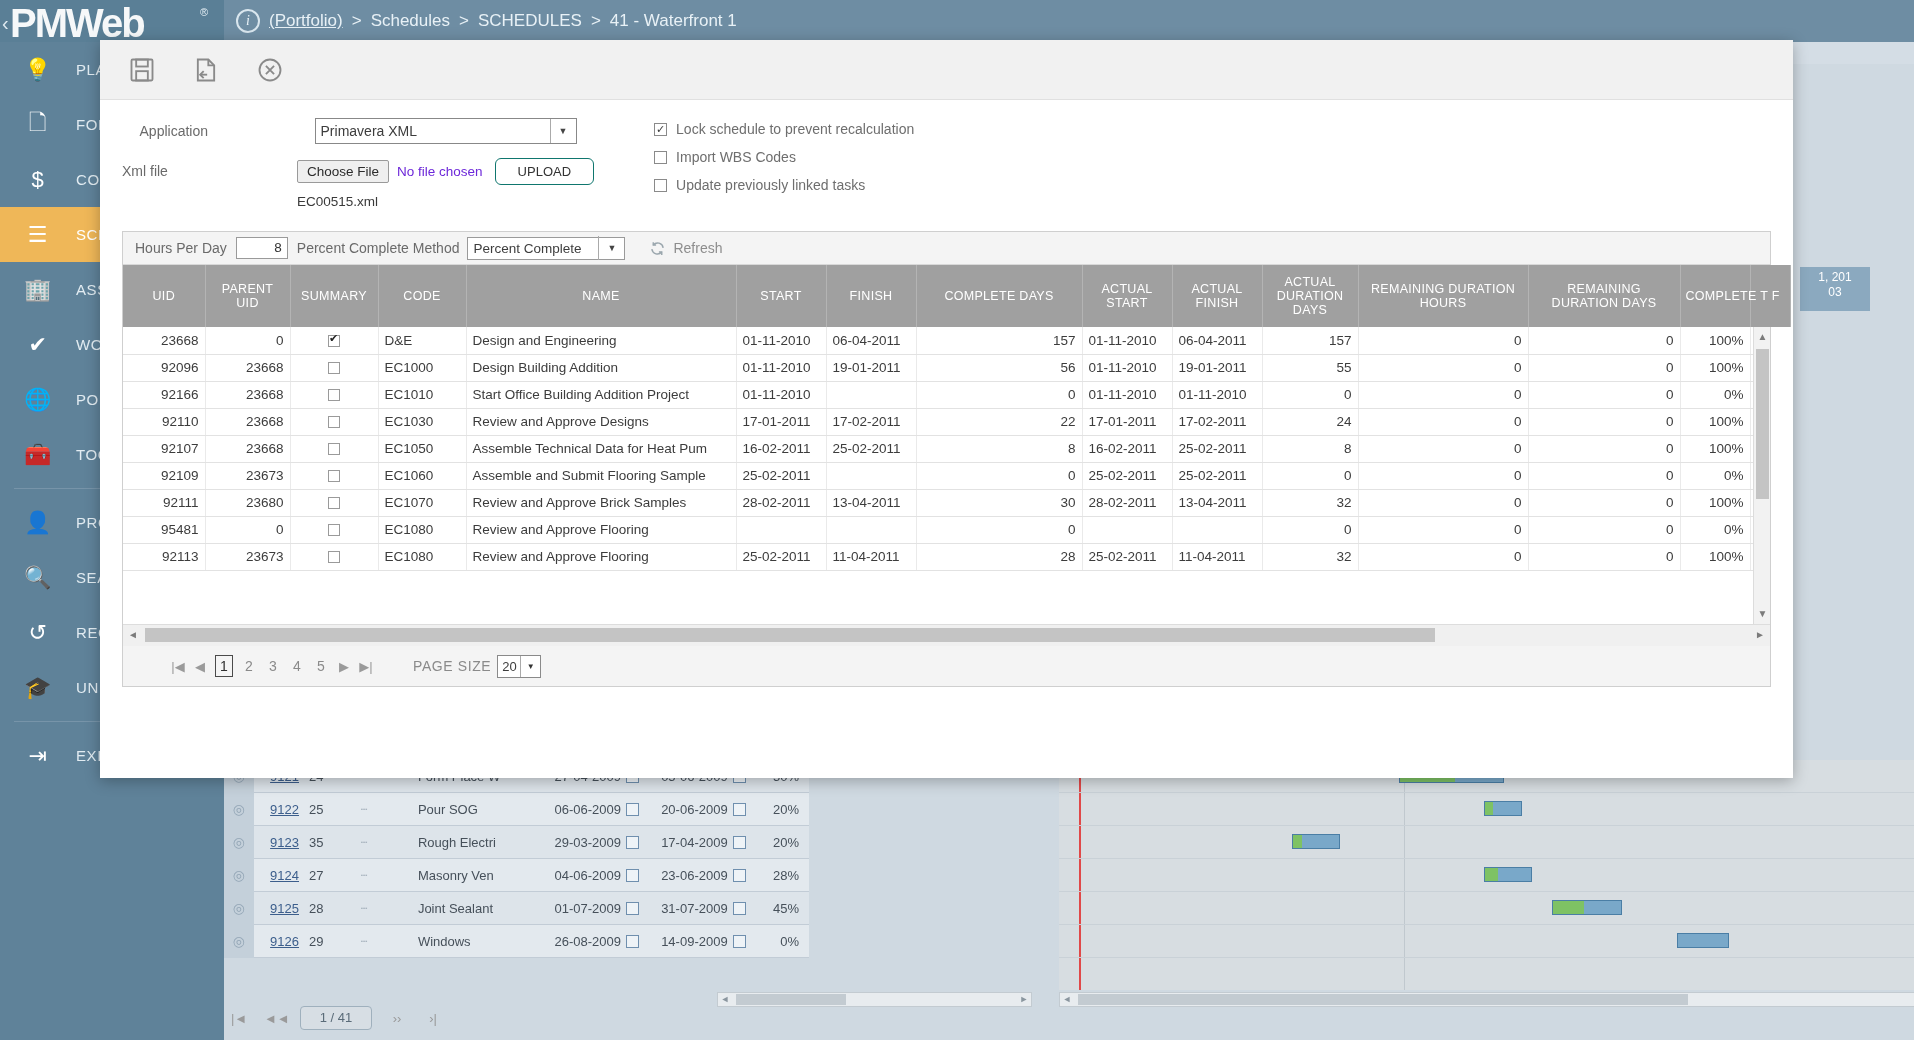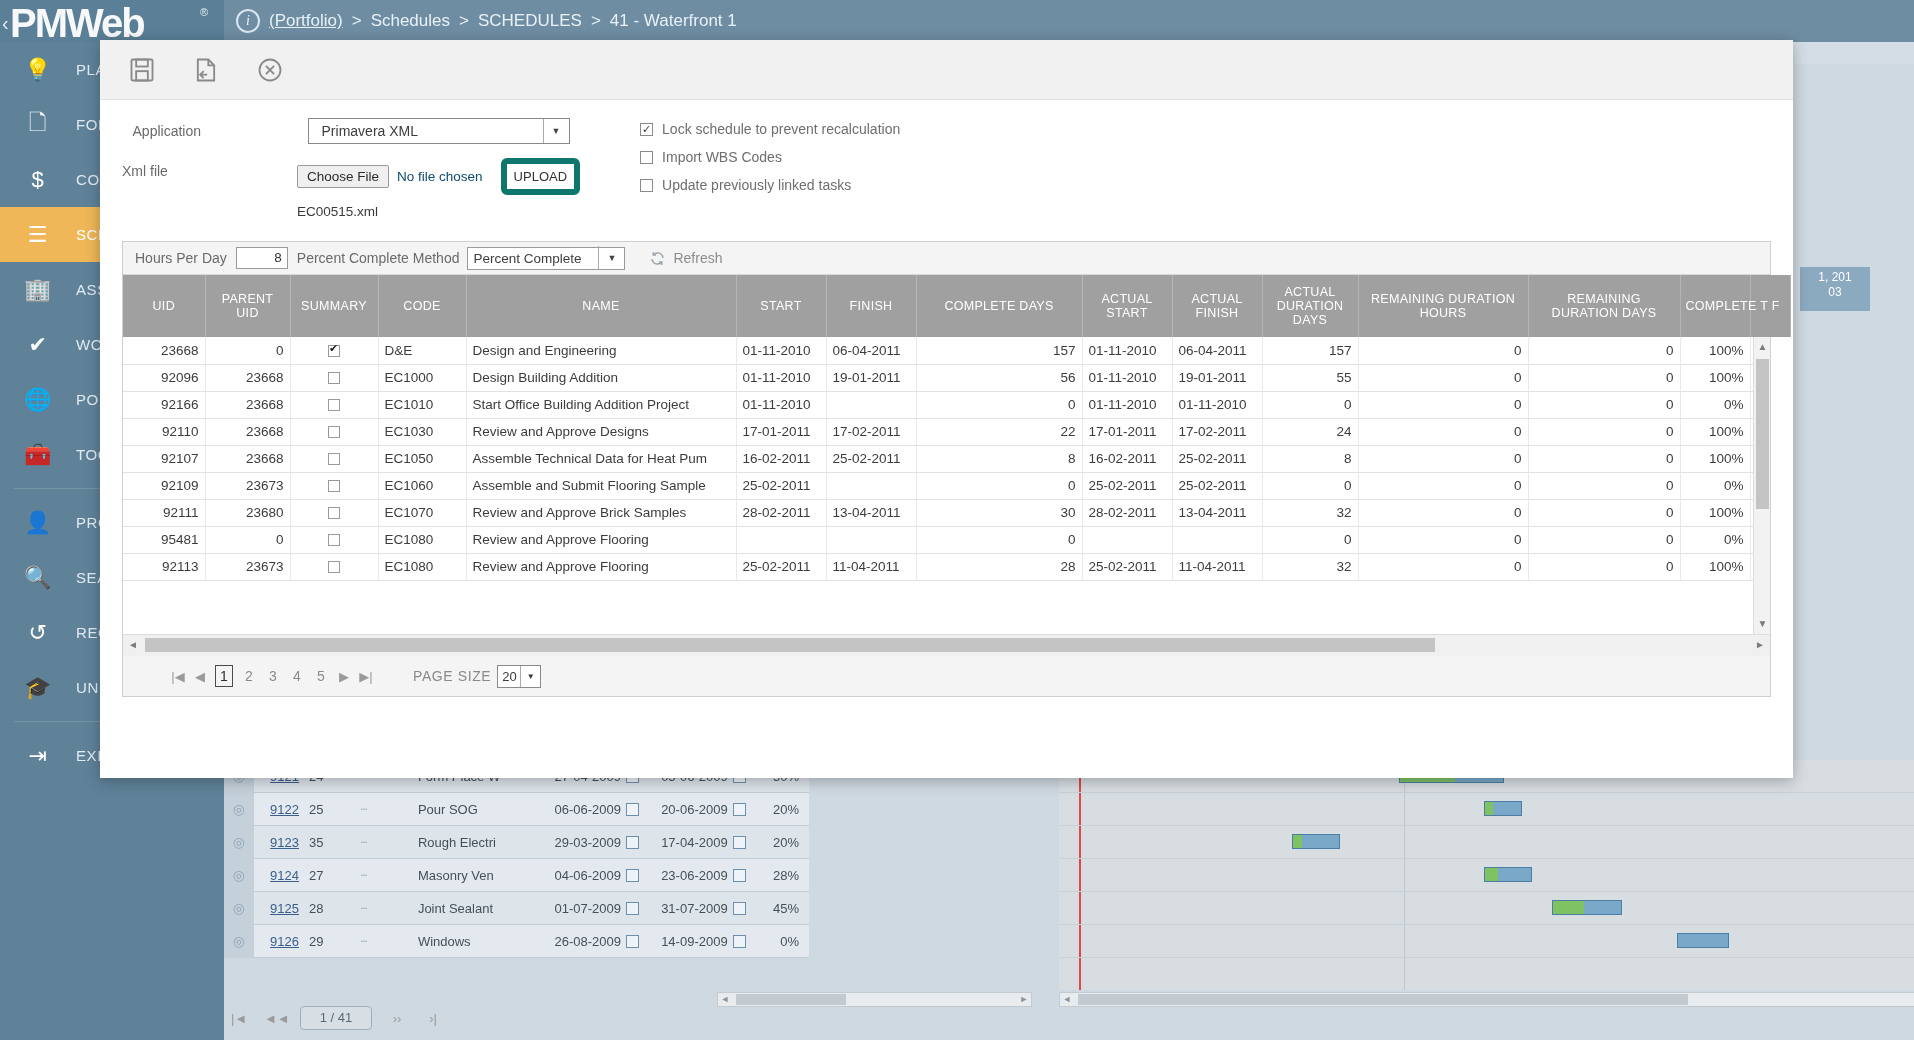--- a/index.html
+++ b/index.html
@@ -120,31 +120,31 @@
     display:flex; align-items:center; padding-left:16px; gap:12px;
   }
   .tb-btn { width:52px; height:44px; display:flex; align-items:center; justify-content:center; color:#8a8a8a; }
 
   .modal-body { padding:18px 22px 0 22px; }
 
   .form-row { display:flex; align-items:flex-start; font-size:14px; color:#555;justify-content:center; }
   .form-label { width:175px; padding-top:5px; color:#6a6a6a; font-size:14px; }
   .sel-box {
     width:262px; height:26px; border:1px solid #888; background:#fff;
-    display:flex; align-items:center; font-size:14px; color:#3d3d3d; padding-left:13px;
+    display:flex; align-items:center; font-size:14px; color:#3d3d3d; padding-left:5px;
   }
   .sel-box .cap { flex:1; }
   .sel-arrow { width:26px; height:24px; border-left:1px solid #aaa; display:flex; align-items:center; justify-content:center; color:#444; font-size:9px; }
 
   .file-row { display:flex; align-items:center; gap:8px; }
   .choose-btn {
     border:1px solid #9a9a9a; background:#efefef; padding:3px 9px; font-size:13.5px; color:#2b2b2b; border-radius:2px;
   }
-  .nofile { font-size:13.5px; color:#0c4a6e; }
-  .upload-btn { border:6px solid #0f766e; border-radius:6px; padding:5px 7px; font-size:13px; color:#333; margin-left:10px; }
+  .nofile { font-size:13.5px; color:#6d28d9; }
+  .upload-btn { border:1px solid #0f766e; border-radius:6px; padding:5px 22px; font-size:13px; color:#333; margin-left:4px; }
   .xmlname { font-size:13.5px; color:#3a3a3a; margin-top:9px; }
 
   .checks { margin-left:60px; padding-top:3px; }
   .chk-line { display:flex; align-items:center; gap:9px; font-size:14px; color:#6e6e6e; margin-bottom:12px; }
   .chk {
     width:13px; height:13px; border:1px solid #8a8a8a; background:#fff;
     display:flex; align-items:center; justify-content:center; font-size:11px; color:#3a3a3a; line-height:1;
   }
 
   .grid-wrap { margin:22px 0 0 0; border:1px solid #cfcfcf; }

